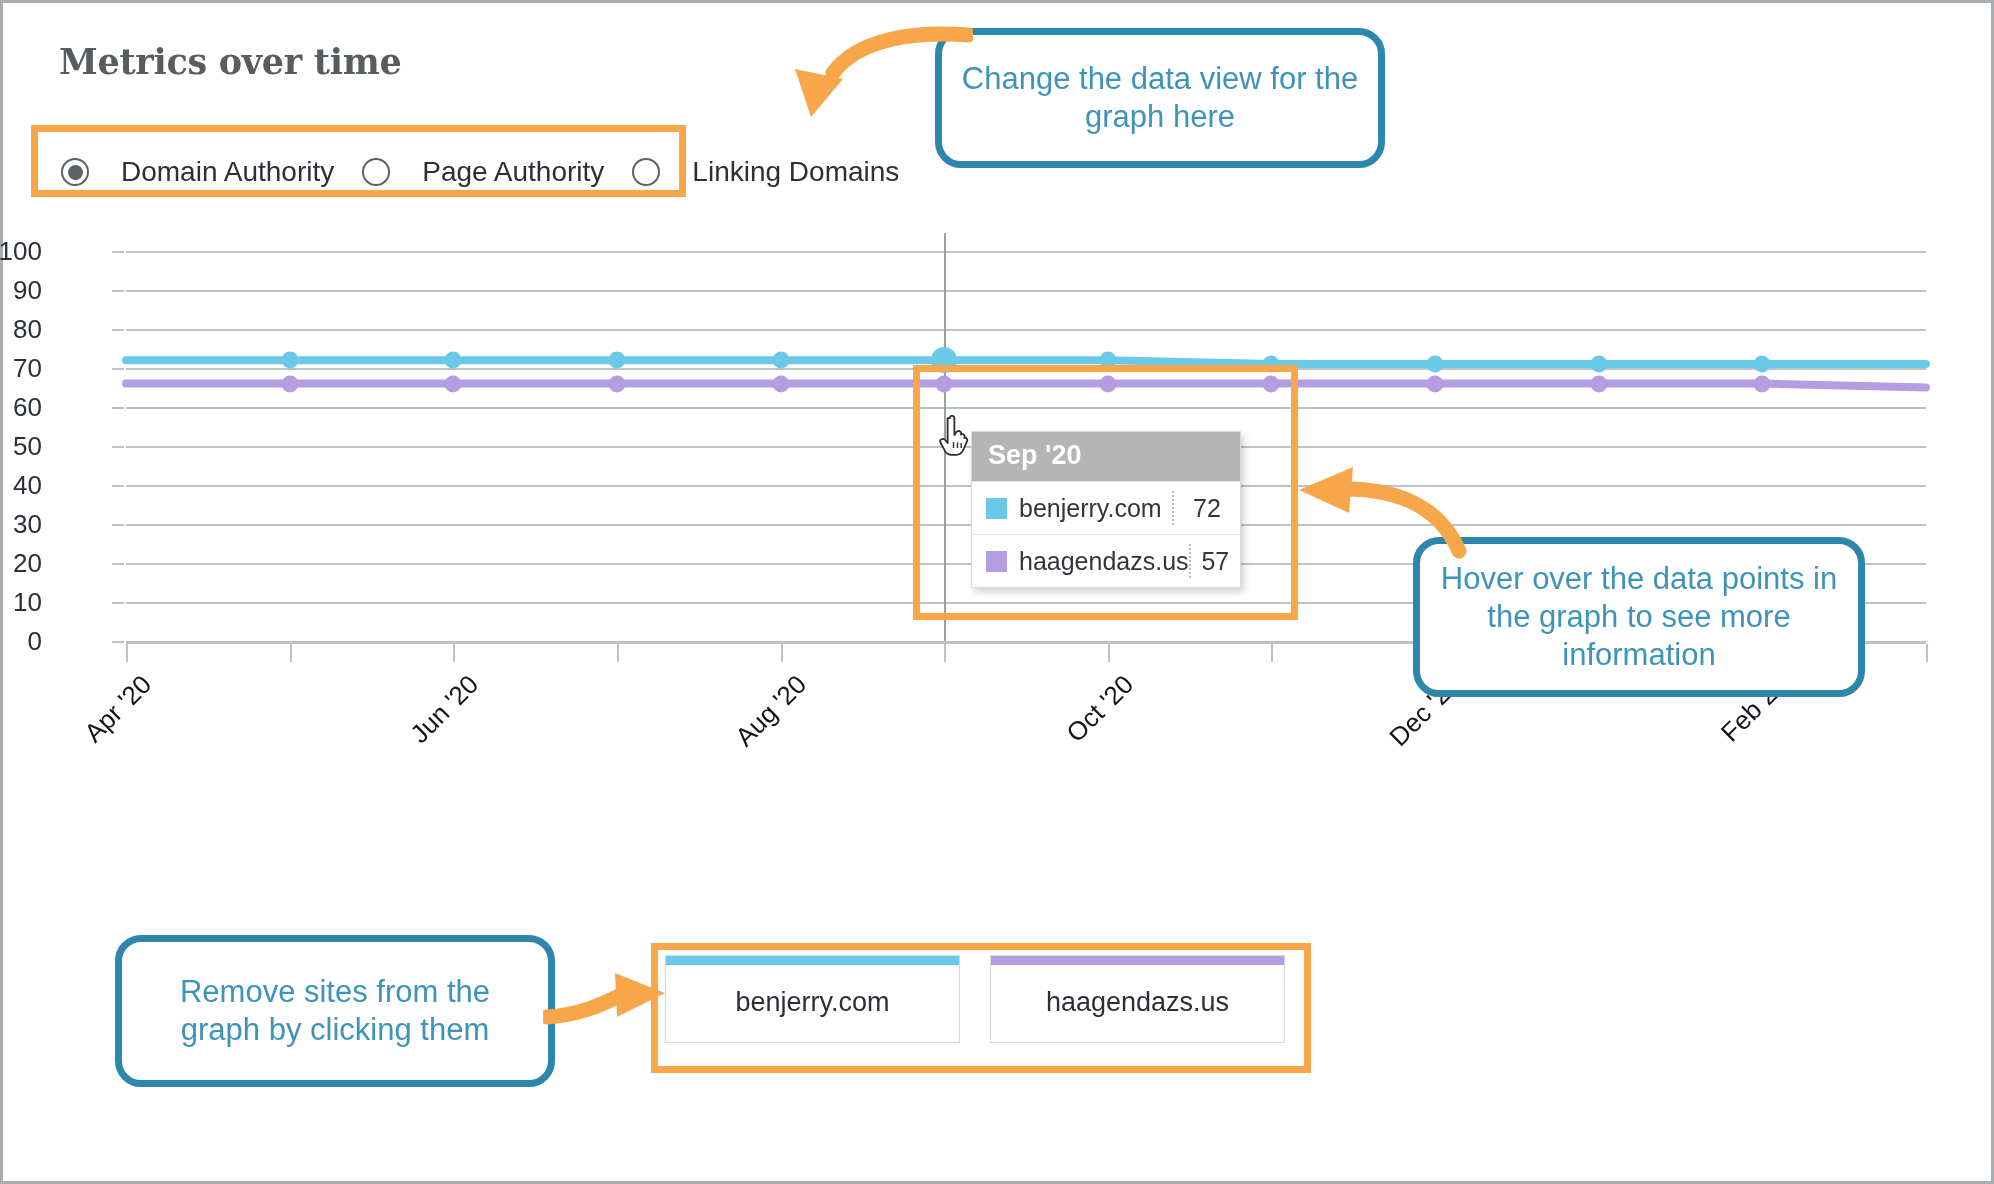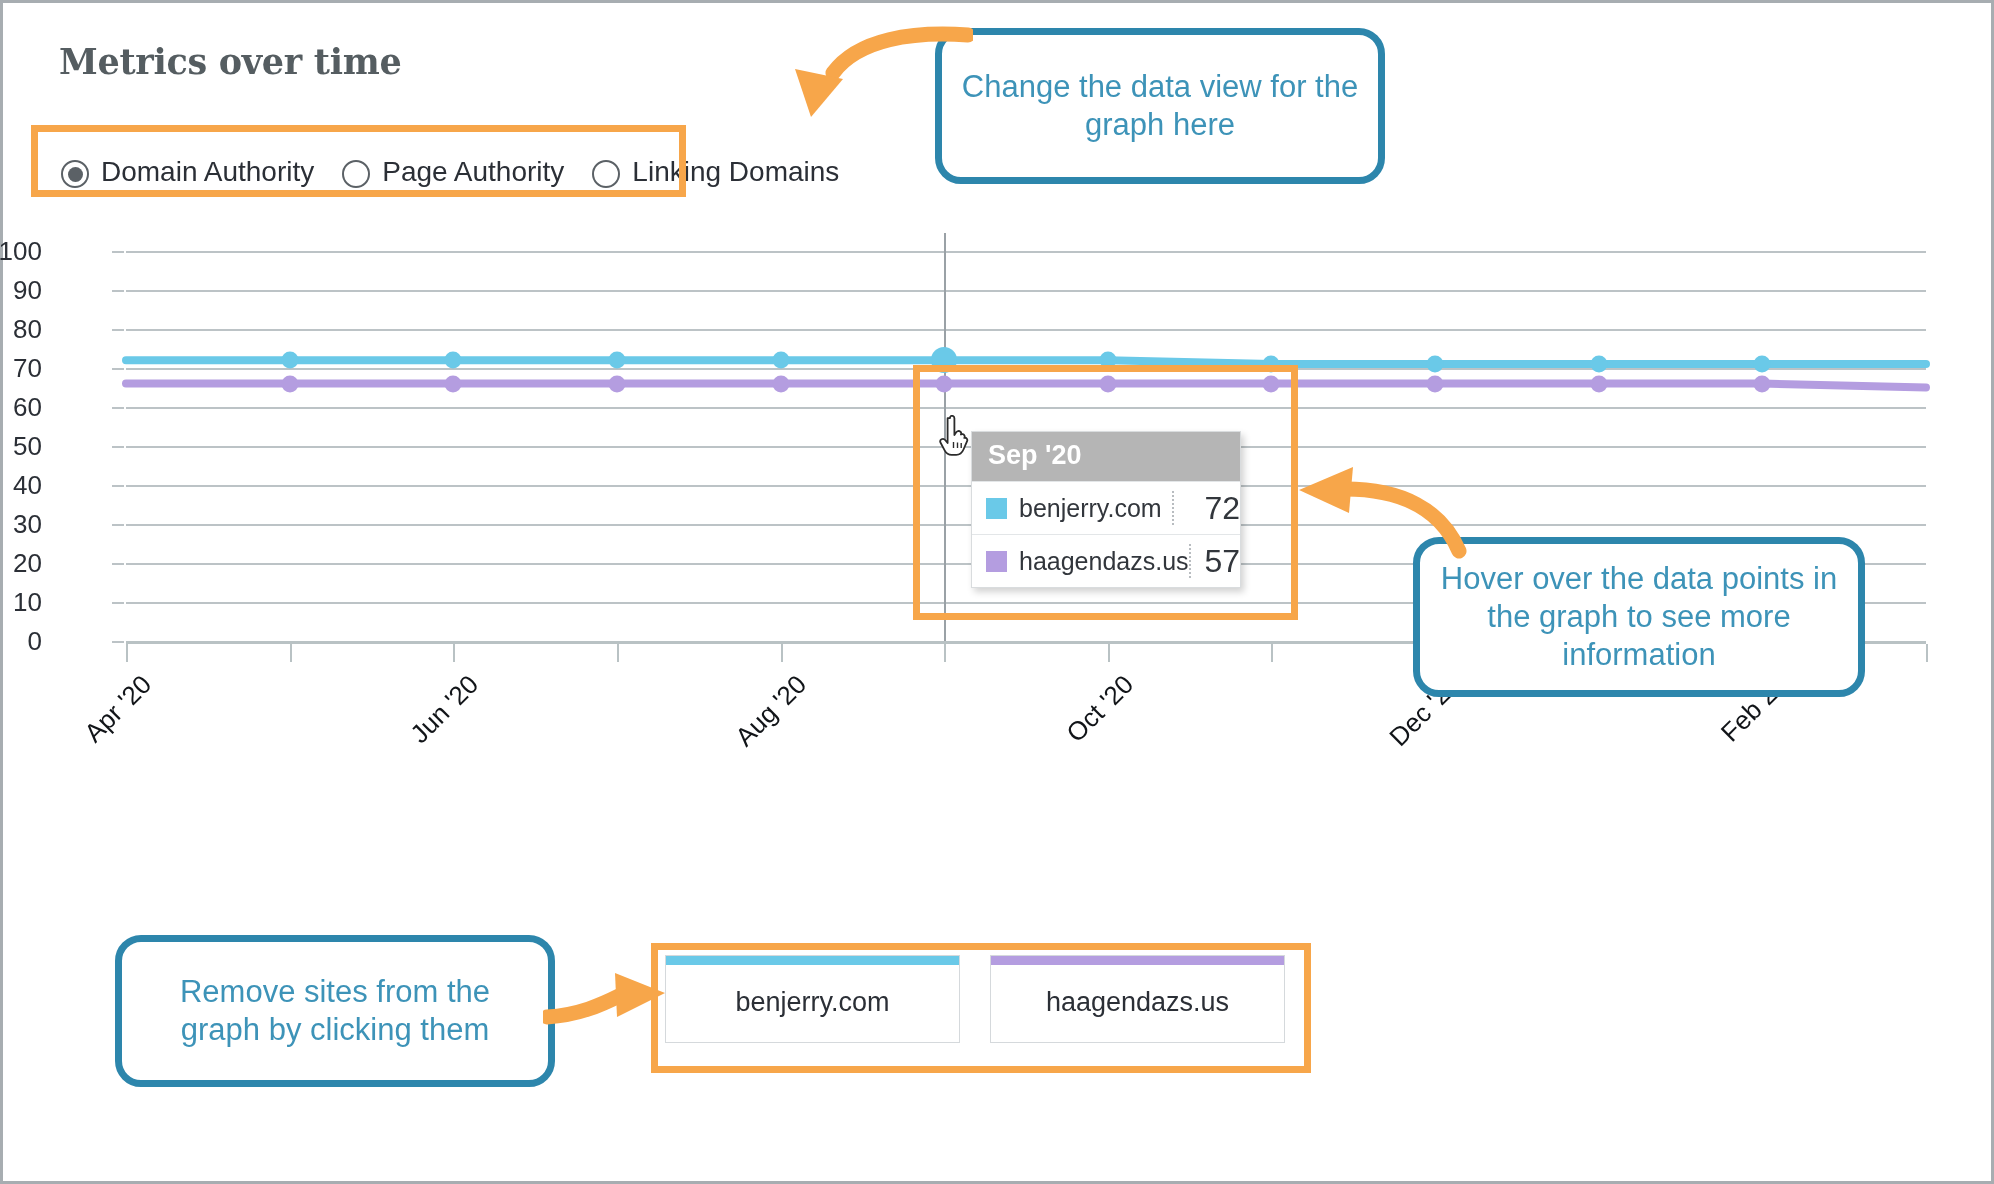--- a/index.html
+++ b/index.html
@@ -35,23 +35,24 @@
     position: absolute;
     left: 40px; top: 132px;
     height: 74px;
     display: flex;
     align-items: center;
     padding: 0 18px;
     box-sizing: border-box;
   }
   .radio-opt {
     display: flex;
-    align-items: flex-end;
+    align-items: center;
     margin-right: 28px;
     white-space: nowrap;
+    gap: 20px;
   }
   .radio-opt:last-child { margin-right: 0; }
   .radio-mark {
     width: 28px; height: 28px;
     border-radius: 50%;
     border: 2.5px solid #5b6166;
     box-sizing: border-box;
     margin-right: 12px;
     display: flex; align-items: center; justify-content: center;
     flex: none;
@@ -179,22 +180,22 @@
     flex: none;
     margin-right: 12px;
   }
   .tt-name {
     font-size: 25px;
     color: #32363c;
     flex: 1;
   }
   .tt-val {
     width: 66px;
-    text-align: right;
-    font-size: 32px;
+    text-align: center;
+    font-size: 25px;
     color: #32363c;
     border-left: 2px dotted #b8bcc0;
     line-height: 34px;
   }
 
   
   .cursor-hand {
     position: absolute;
     left: 935px; top: 412px;
     width: 36px; height: 46px;
@@ -233,21 +234,21 @@
     font-size: 31px;
     line-height: 1.22;
     text-align: center;
     display: flex;
     align-items: center;
     justify-content: center;
     box-sizing: border-box;
     padding: 10px 18px;
     font-family: "Liberation Sans", sans-serif;
   }
-  #callout-view  { left: 932px; top: 25px;  width: 450px; height: 156px; }
+  #callout-view  { left: 932px; top: 25px;  width: 450px; height: 140px; }
   #callout-hover { left: 1410px; top: 534px; width: 452px; height: 160px; }
   #callout-remove{ left: 112px;  top: 932px; width: 440px; height: 152px; }
 
   .arrow-svg { position: absolute; pointer-events: none; }
 </style>
 </head>
 <body>
 
 <div id="root">
 

